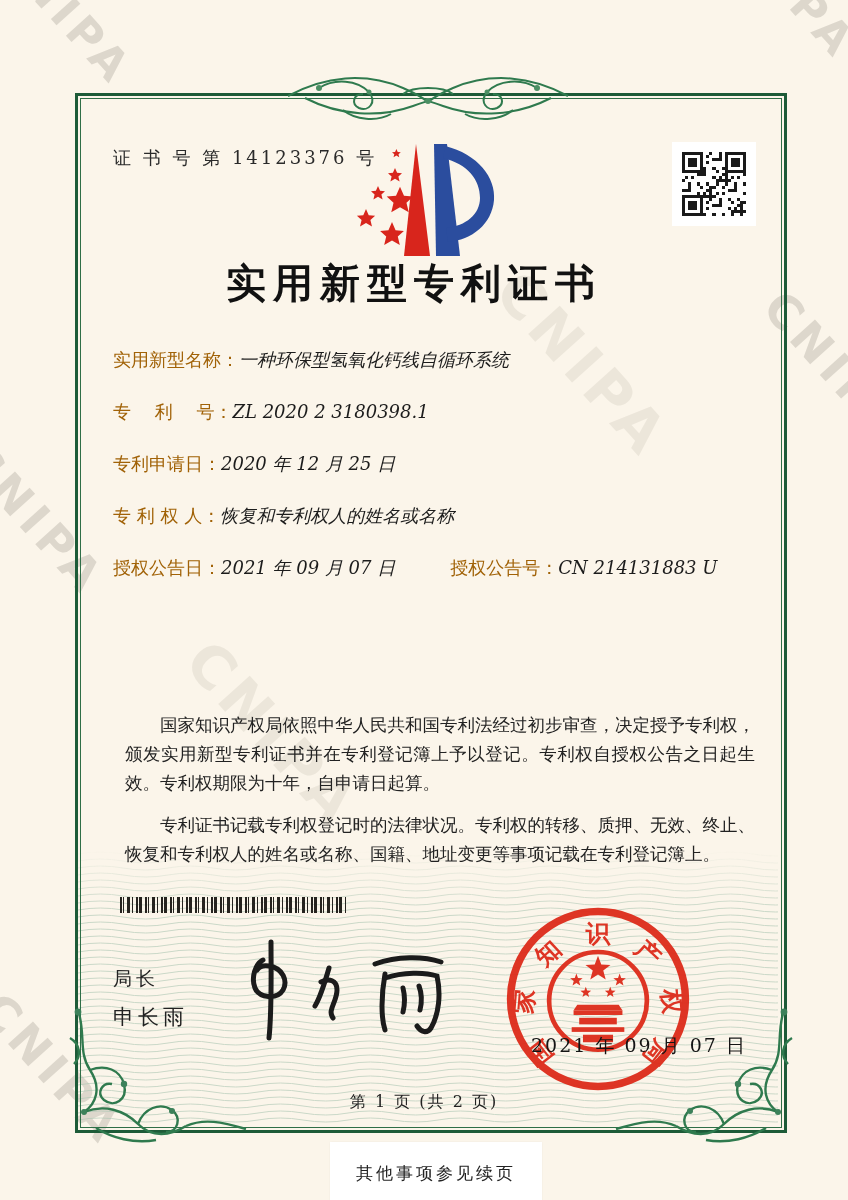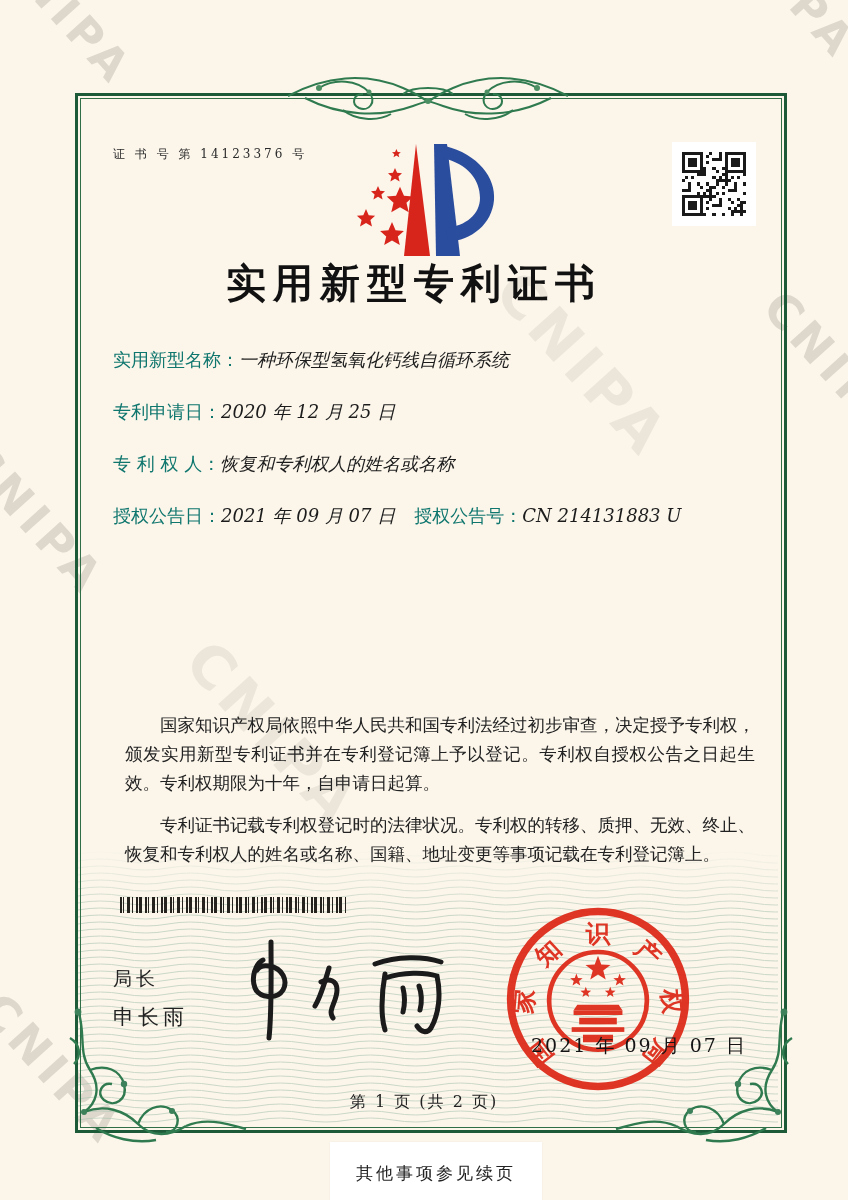--- a/index.html
+++ b/index.html
@@ -32,36 +32,36 @@
     mask-image:linear-gradient(to bottom,transparent 0,#000 60px);
     opacity:.85;
   }
   
   .flourish-top{position:absolute;left:285px;top:58px;z-index:3;}
   .flourish-bl{position:absolute;left:60px;top:1008px;z-index:3;}
   .flourish-br{position:absolute;left:612px;top:1008px;z-index:3;transform:scaleX(-1);}
   
   .cert-no{
     position:absolute;left:113px;top:146px;z-index:4;
-    font-size:12px;letter-spacing:3px;color:#2a2a2a;
+    font-size:18px;letter-spacing:3px;color:#2a2a2a;
   }
   .logo{position:absolute;left:348px;top:138px;z-index:4;}
   .qr{position:absolute;left:672px;top:142px;width:84px;height:84px;background:#fff;
       z-index:4;display:flex;align-items:center;justify-content:center;}
   .qr svg{display:block;}
   .title{
     position:absolute;left:0;top:256px;width:828px;text-align:center;z-index:4;
     font-size:40px;font-weight:bold;letter-spacing:7px;color:#111;
   }
   
   .fields{position:absolute;left:113px;top:346px;width:660px;z-index:4;}
   .field-row{display:flex;margin-bottom:25px;font-size:18px;line-height:27px;}
-  .field-label{white-space:pre;color:#0f766e;}
+  .field-label{white-space:pre;color:#a16207;}
   .field-value{color:#1c1c1c;font-style:italic;}
-  .field-pair2{margin-left:19px;display:flex;}
+  .field-pair2{margin-left:55px;display:flex;}
   
   .body-text{
     position:absolute;left:112px;top:698px;width:656px;z-index:4;
     font-size:17.5px;line-height:29px;text-align:justify;color:#222;
   }
   .body-text p{margin:13px;text-indent:2em;}
   
   .barcode{
     position:absolute;left:120px;top:897px;width:226px;height:16px;z-index:4;
     background:
@@ -316,20 +316,24 @@
 </div>
 
 <div class="title">实用新型专利证书</div>
 
 <div class="fields" id="fields">
     <div class="field-row">
       <span class="field-label">实用新型名称：</span>
       <span class="field-value">一种环保型氢氧化钙线自循环系统</span>
     </div>
     <div class="field-row">
+      <span class="field-label">专　 利　 号：</span>
+      <span class="field-value">ZL 2020 2 3180398.1</span>
+    </div>
+    <div class="field-row">
       <span class="field-label">专利申请日：</span>
       <span class="field-value">2020 年 12 月 25 日</span>
     </div>
     <div class="field-row">
       <span class="field-label">专 利 权 人：</span>
       <span class="field-value">恢复和专利权人的姓名或名称</span>
     </div>
     <div class="field-row">
       <span class="field-label">授权公告日：</span>
       <span class="field-value">2021 年 09 月 07 日</span>

